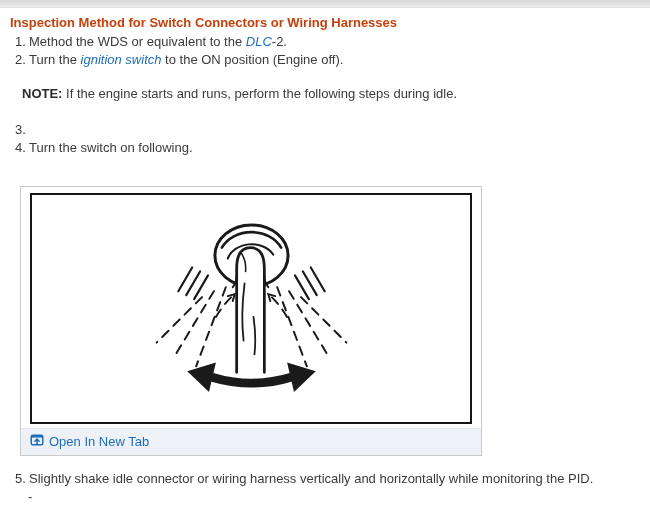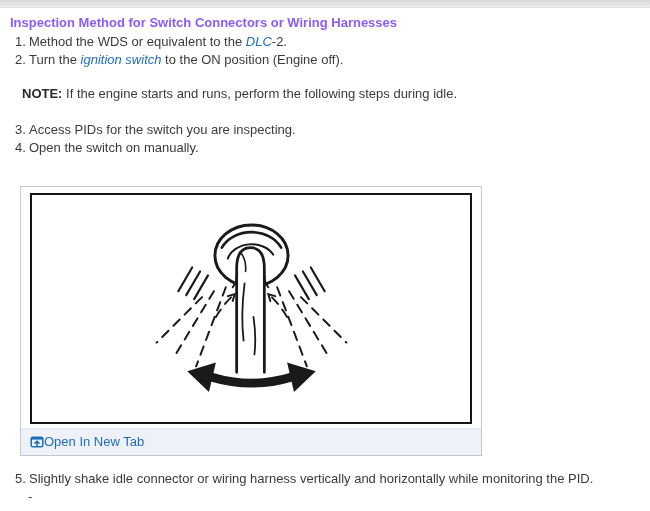--- a/index.html
+++ b/index.html
@@ -4,41 +4,41 @@
 <style>
   html,body{margin:0;padding:0;}
   body{
     width:650px;height:511px;overflow:hidden;background:#ffffff;
     font-family:"Liberation Sans",sans-serif;
     font-size:13px;line-height:18px;color:#3a3a3a;
     -webkit-font-smoothing:antialiased;
   }
   .top-divider{height:7px;background:linear-gradient(#d7d7d7,#ececec);border-bottom:1px solid #e2e2e2;}
   .content{padding-left:10px;}
-  .heading{margin-top:6px;font-weight:bold;color:#8b5cf6;}
+  .heading{margin-top:6px;font-weight:bold;color:#c2410c;}
   .step{display:flex;padding-left:5px;}
   .step .num{flex:0 0 14px;}
   .steps{margin-top:1px;}
   a.inline-link,.inline-link{color:#1d6db8;text-decoration:none;cursor:pointer;font-style:italic;}
   .note{margin-top:16px;padding-left:12px;}
   .note b{color:#2b2b2b;}
   .steps2{margin-top:18px;}
   .figure-panel{
     margin:29px 0 0 10px;width:460px;border:1px solid #c9c9c9;background:#ffffff;
   }
   .fig-image{
     margin:6px 9px 0 9px;height:227px;border:2px solid #151515;background:#ffffff;
     position:relative;
   }
   .fig-image svg{display:block;width:100%;height:100%;}
   .fig-footer{
     margin-top:4px;height:26px;background:#eef2f8;border-top:1px solid #e3e8f0;
     display:flex;align-items:center;justify-content:space-between;padding:0 9px;
   }
-  .fig-link{display:flex;align-items:center;color:#1d6db8;cursor:pointer;text-decoration:none;font-size:13px;}
+  .fig-link{display:flex;align-items:flex-start;gap:5px;color:#1d6db8;cursor:pointer;text-decoration:none;font-size:13px;}
   .fig-link svg{display:block;}
   .steps3{margin-top:14px;}
   .substep{display:flex;padding-left:18px;}
   .substep .dash{flex:0 0 10px;text-align:left;}
 </style>
 </head>
 <body>
 
 <div class="top-divider"></div>
 
@@ -57,25 +57,24 @@
     </div>
   </div>
 
   <div class="note">
     <b>NOTE:</b><span> If the engine starts and runs, perform the following steps during idle.</span>
   </div>
 
   <div class="steps2">
     <div class="step">
       <span class="num">3.</span>
-      <span>Access PIDs for the switch you are inspecting.</span>
     </div>
     <div class="step">
       <span class="num">4.</span>
-      <span>Open the switch on manually.</span>
+      <span>Turn the switch on following.</span>
     </div>
   </div>
 
   <div class="figure-panel">
     <div class="fig-image">
 
       <svg viewBox="0 0 443 227" preserveAspectRatio="xMidYMid meet">
         <g fill="none" stroke="#1a1a1a" stroke-width="2.6" stroke-linecap="round">
 
           <ellipse cx="222" cy="60" rx="37" ry="31" stroke-width="3"></ellipse>

